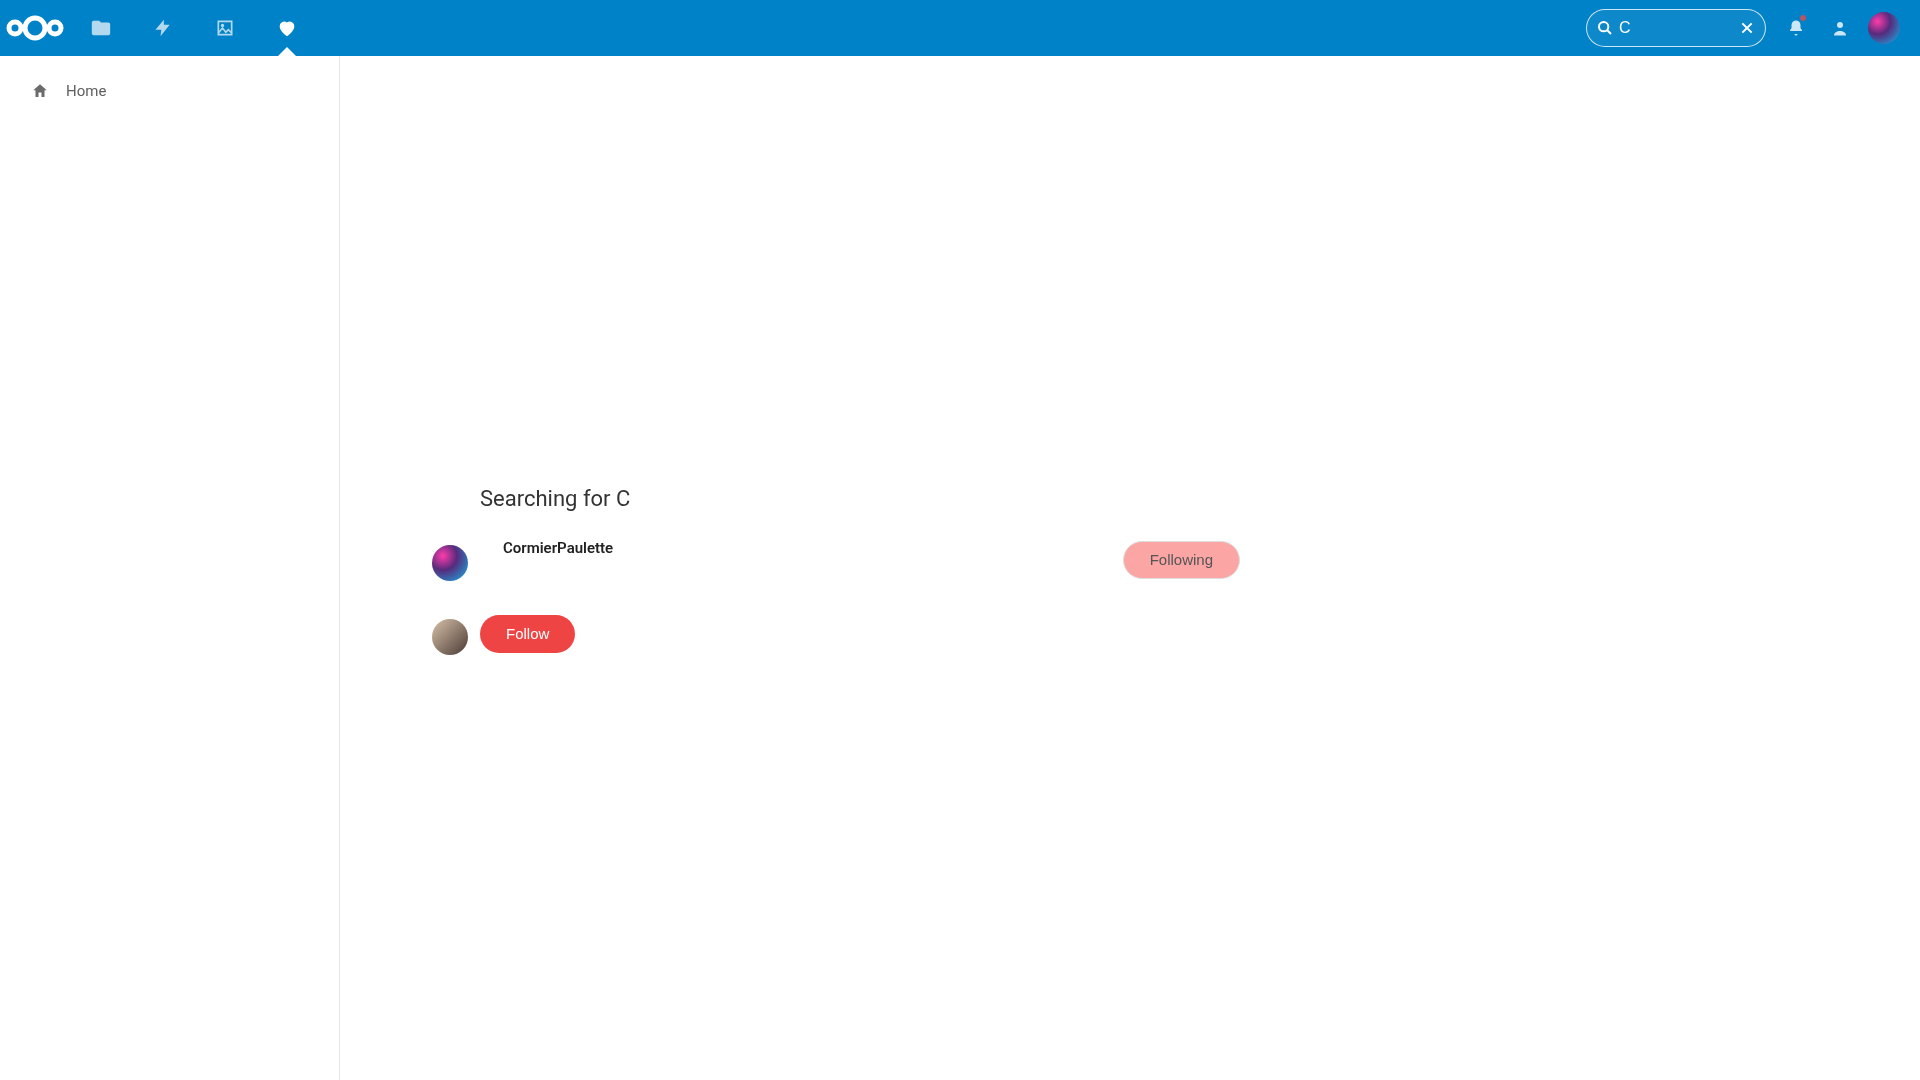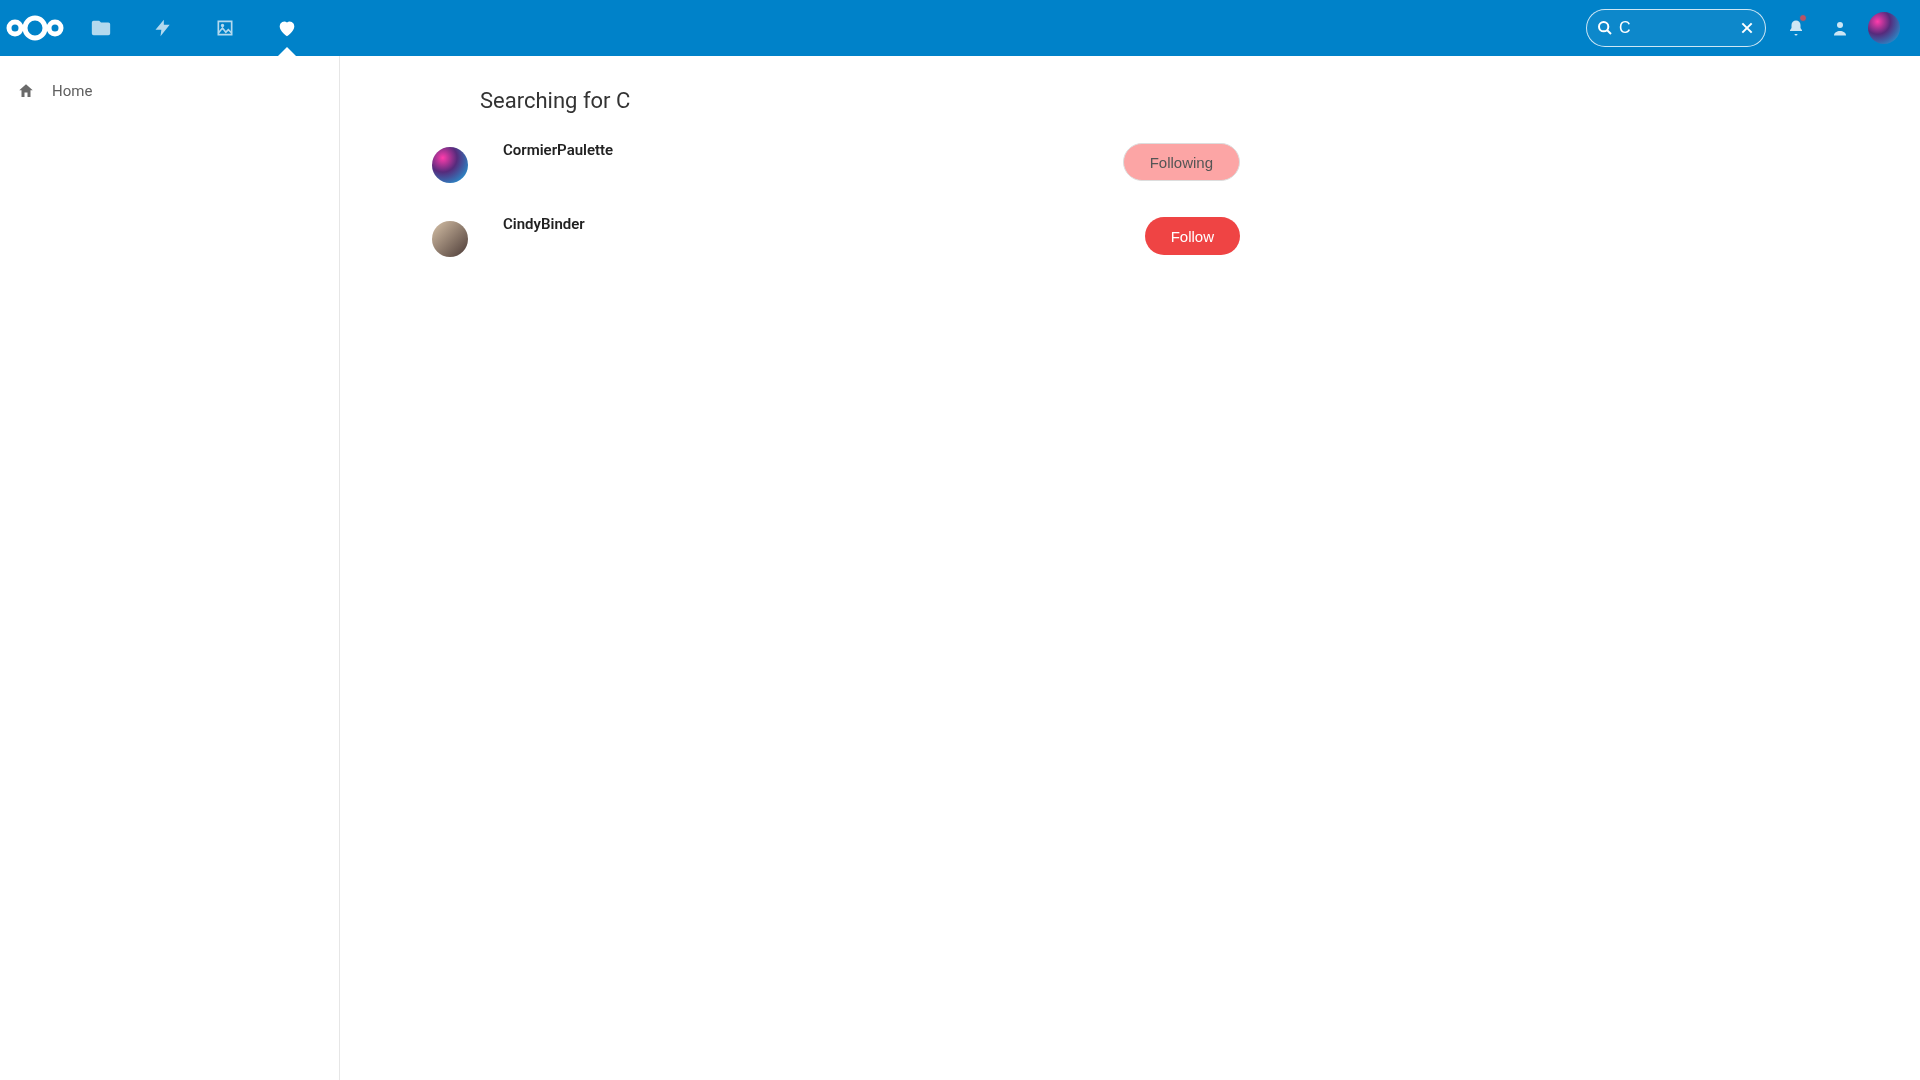--- a/index.html
+++ b/index.html
@@ -94,31 +94,31 @@
     flex: 1; display: flex; min-height: 0;
   }
   .sidebar {
     width: 340px;
     border-right: 1px solid #e6e6e6;
     padding-top: 10px;
   }
   .side-item {
     display: flex; align-items: center;
     height: 50px;
-    padding: 0 16px;
+    padding: 0 30px;
     color: #5f5f5f;
     cursor: pointer;
     gap: 16px;
   }
   .side-item .side-icon { width: 20px; display:flex; align-items:center; justify-content:center; }
   .side-label { font-size: 15px; }
 
   .content {
     flex: 1; padding: 32px 0 0 0;
-    display: flex; justify-content: flex-start;
+    display: flex; justify-content: flex-start; align-items: center;
   }
   .content-inner {
     margin-left: 140px;
     width: 760px;
   }
   .search-heading {
     font-size: 22px;
     font-weight: 400;
     color: #333;
     margin-bottom: 24px;
@@ -244,18 +244,17 @@
       <div class="search-heading">Searching for C</div>
 
       <div class="result-row">
         <div class="result-avatar a1"></div>
         <div class="result-name">CormierPaulette</div>
         <button class="follow-btn following">Following</button>
       </div>
 
       <div class="result-row">
         <div class="result-avatar a2"></div>
-        <div class="result-name">CindyBinder</div>
         <button class="follow-btn follow">Follow</button>
       </div>
     </div>
   </div>
 </div>
 
 </body></html>

